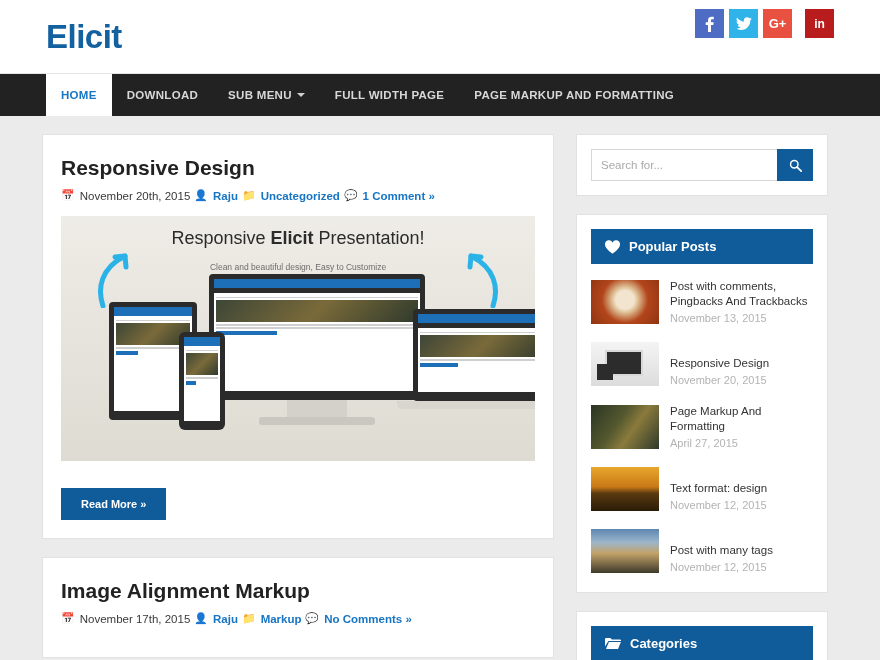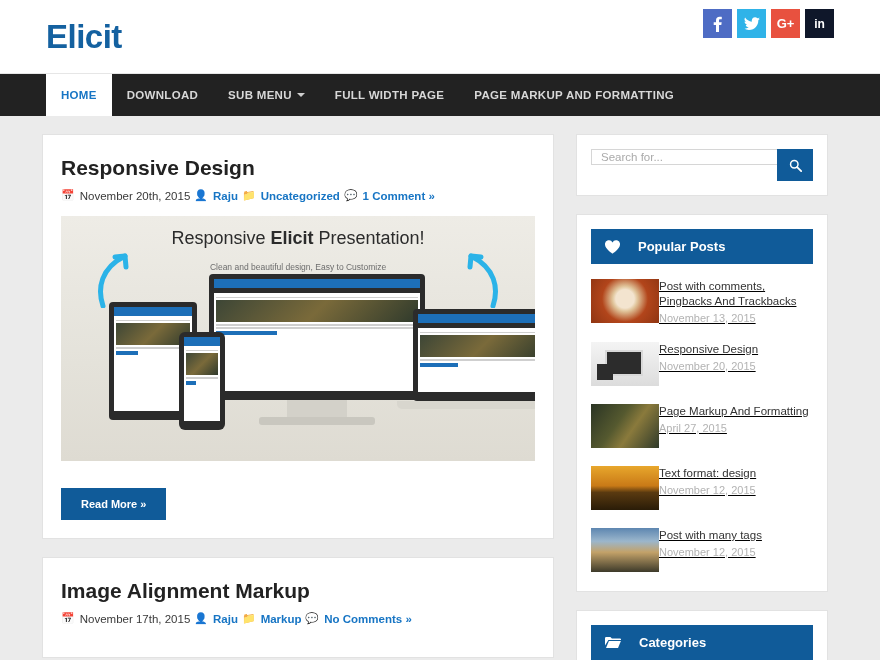--- a/index.html
+++ b/index.html
@@ -38,21 +38,21 @@
     width: 29px; height: 29px;
     display: flex; align-items: center; justify-content: center;
     color: #fff;
     text-decoration: none;
     font-size: 14px;
     font-weight: bold;
   }
   .s-fb { background: #4e6cc4; }
   .s-tw { background: #2fb3e8; }
   .s-gp { background: #e8513f; }
-  .s-in { background: #0f172a; }
+  .s-in { background: #b91c1c; margin-left: 8px; }
   .social svg { display: block; }
 
   
   .navbar {
     background: #222222;
     height: 42px;
     display: flex;
     align-items: stretch;
     padding-left: 46px;
   }
@@ -190,21 +190,21 @@
   
   .widget {
     background: #fff;
     border: 1px solid #e2e2e2;
     margin-bottom: 18px;
     padding: 14px;
   }
   .search-row { display: flex; }
   .search-input {
     flex: 1;
-    height: 16px;
+    height: 32px;
     border: 1px solid #d6d6d6;
     border-right: none;
     padding: 0 9px;
     font-size: 11.5px;
     color: #555;
     font-family: "Liberation Sans", sans-serif;
     outline: none;
   }
   .search-input::placeholder { color: #aaa; }
   .search-btn {
@@ -217,26 +217,26 @@
   }
   .widget-pad { padding: 0; }
   .widget-head {
     background: #105b99;
     color: #fff;
     font-size: 13px;
     font-weight: bold;
     padding: 10px 14px;
     display: flex;
     align-items: center;
-    gap: 18px;
+    gap: 9px;
     margin: 14px 14px 0 14px;
   }
   .widget-head svg { display: block; }
   .pp-list { padding: 6px 14px 10px 14px; }
-  .pp-item { display: flex; padding: 9px 0; align-items: flex-start; text-decoration: underline; }
+  .pp-item { display: flex; gap: 11px; padding: 9px 0; align-items: flex-end; }
   .pp-thumb { width: 68px; height: 44px; flex: 0 0 68px; }
   .pp-title { font-size: 11.5px; color: #333; line-height: 1.3; }
   .pp-date { font-size: 11px; color: #b3b3b3; margin-top: 3px; }
   .th-coffee { background: radial-gradient(circle at 50% 45%, #f3e4cf 22%, #e0c49a 30%, #b2451b 55%, #8f3512 100%); }
   .th-resp { background: linear-gradient(180deg,#f4f4f4 0%,#dcdcdc 100%); position: relative; overflow: hidden; }
   .th-resp::before { content:""; position:absolute; left:14px; top:8px; width:34px; height:22px; background:#2c2c2c; border:2px solid #d8d8d8;}
   .th-resp::after { content:""; position:absolute; left:6px; top:22px; width:16px; height:16px; background:#2c2c2c; }
   .th-leaf { background: linear-gradient(125deg,#2a3424 0%,#55592f 40%,#8a7a3c 60%,#2f3a2a 100%); }
   .th-sunset { background: linear-gradient(180deg,#e8a72c 0%,#c97a17 45%,#5a3a10 60%,#2a1c08 100%); }
   .th-lake { background: linear-gradient(180deg,#5d86b0 0%,#9bb6cc 30%,#c3a269 55%,#3d3a2a 100%); }

